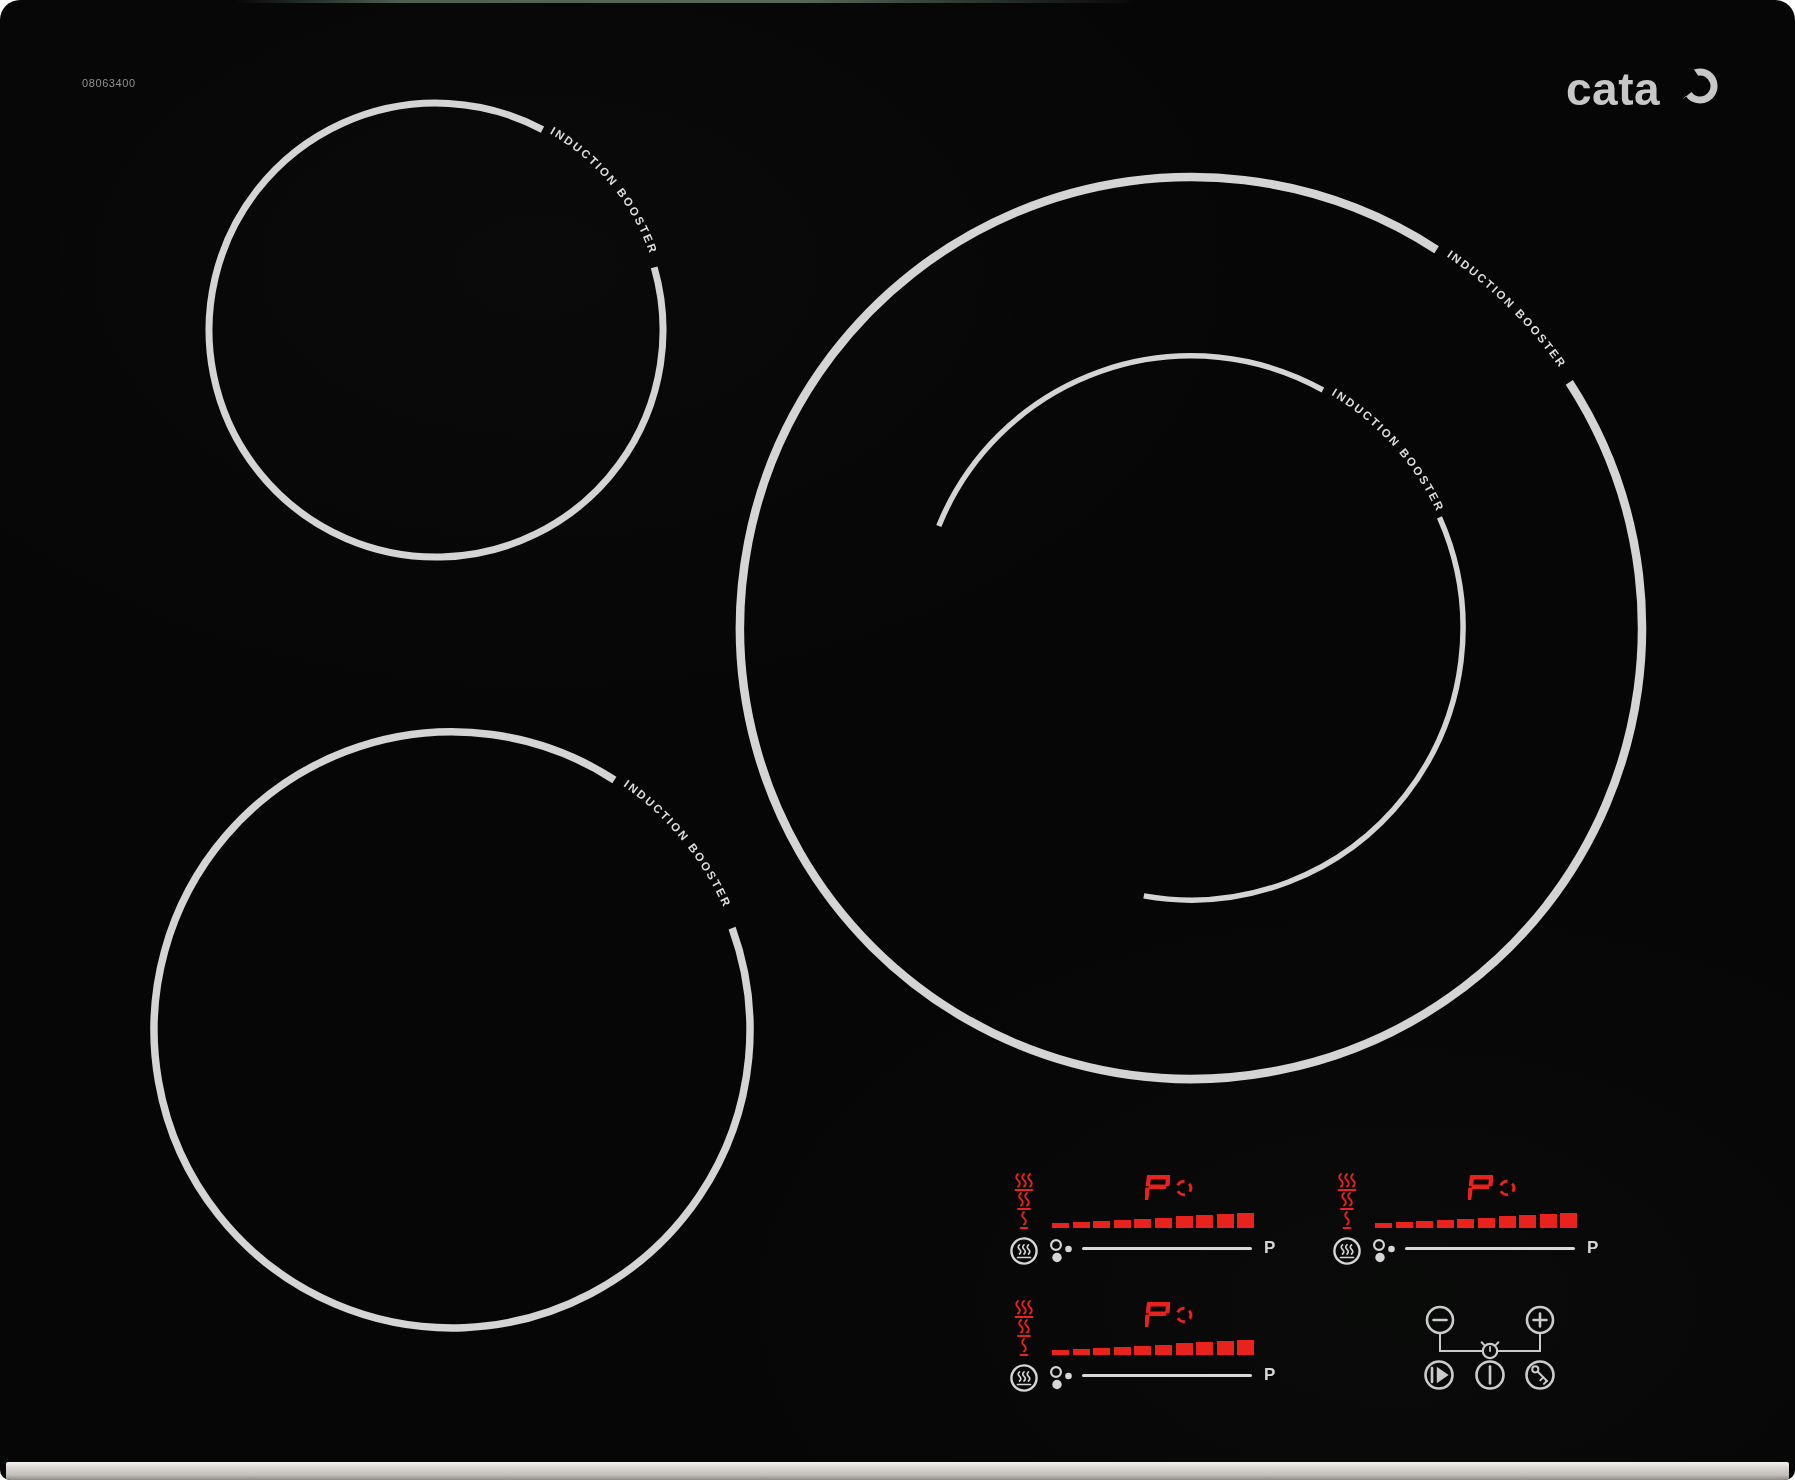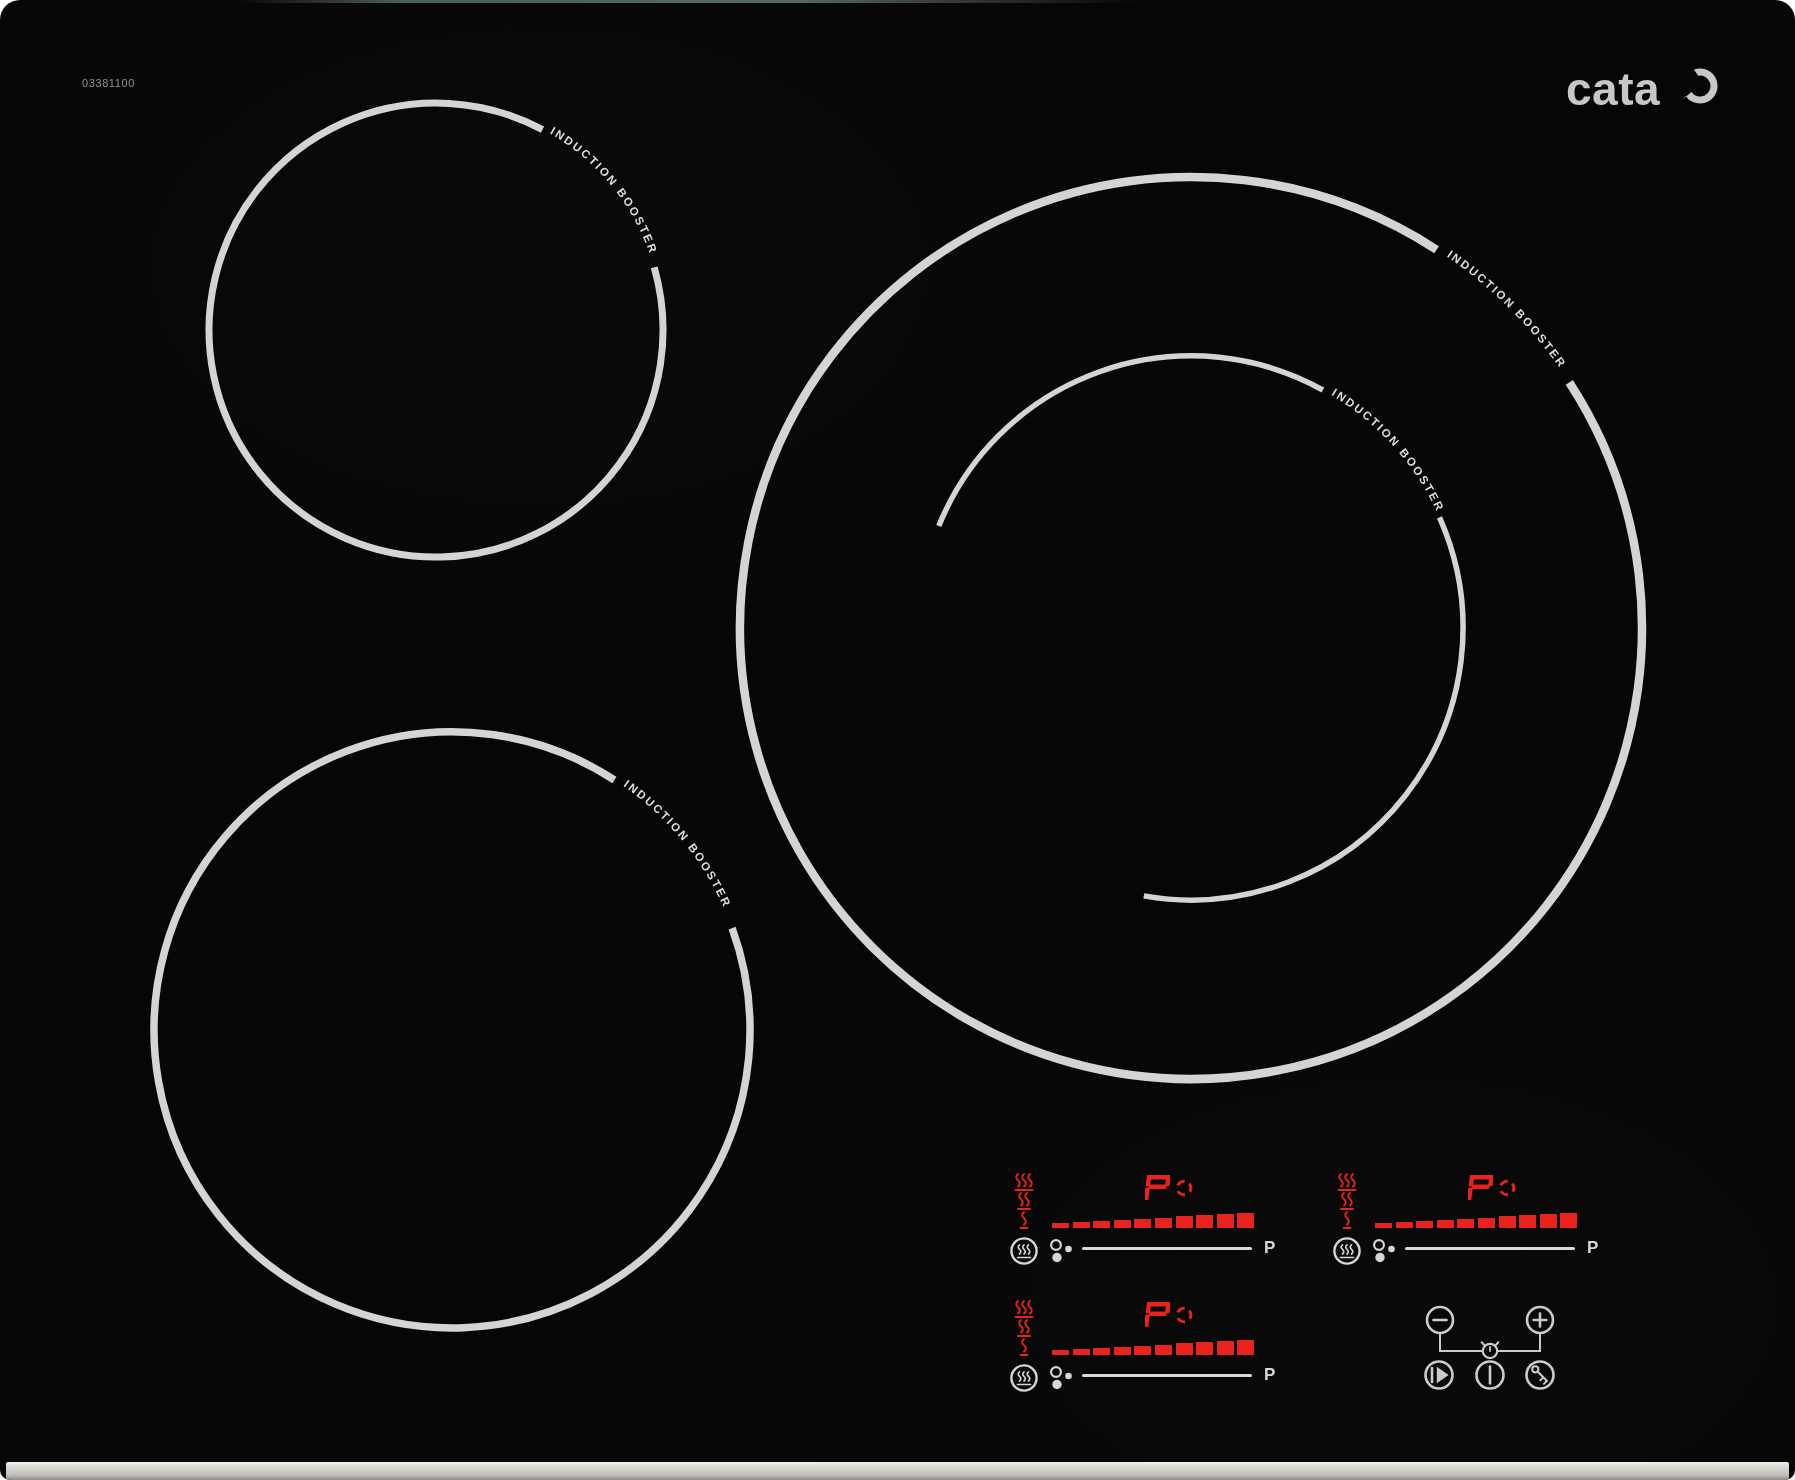--- a/index.html
+++ b/index.html
@@ -68,21 +68,21 @@
         <textPath href="#tpA">INDUCTION BOOSTER</textPath></text>
       <text>
         <textPath href="#tpB">INDUCTION BOOSTER</textPath></text>
       <text>
         <textPath href="#tpC">INDUCTION BOOSTER</textPath></text>
       <text>
         <textPath href="#tpD">INDUCTION BOOSTER</textPath></text>
     </g>
   </svg>
 
-  <div class="model-number">03381100</div>
+  <div class="model-number">08063400</div>
 
   <div class="brand">
     <span class="brand-text">cata</span>
     <svg class="brand-mark" width="44" height="44" viewBox="0 0 44 44">
       <path fill="#c7c7c7" d="M16 5.56 A17.5 17.5 0 1 1 7.67 32 L4.5 35.5 L13.4 28 A10.5 10.5 0 1 0 20.18 11.66 Z"></path>
     </svg>
   </div>
 
   <div class="cluster c1">
     <div class="heat-col">

